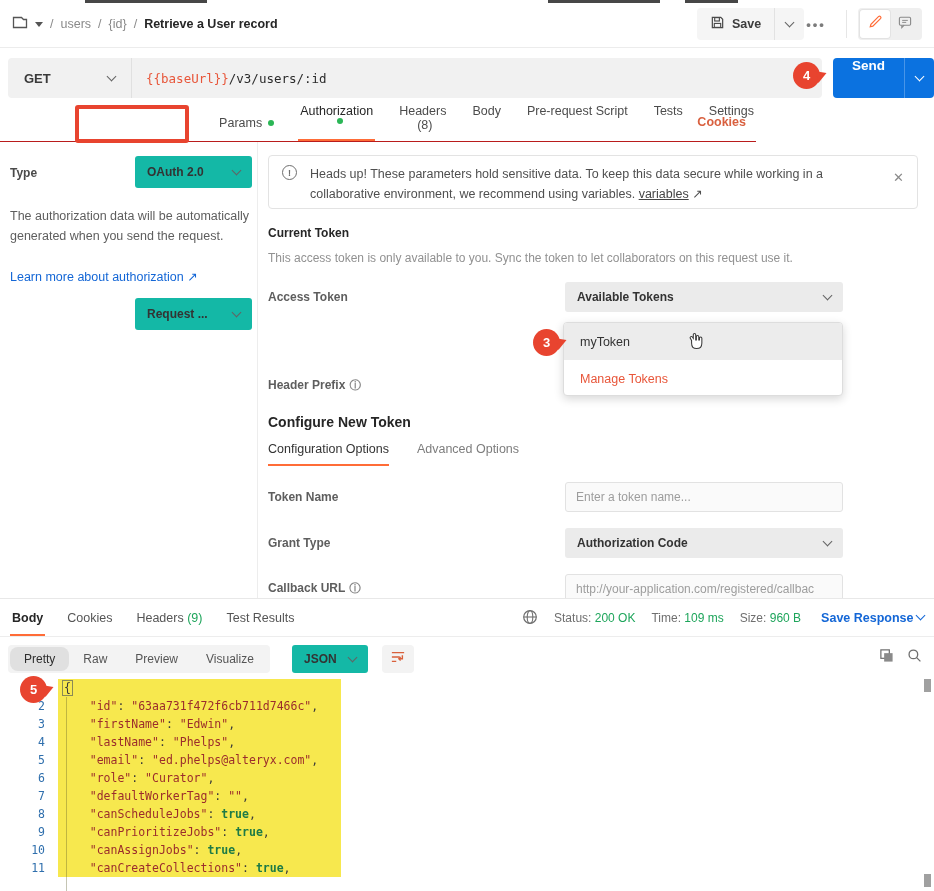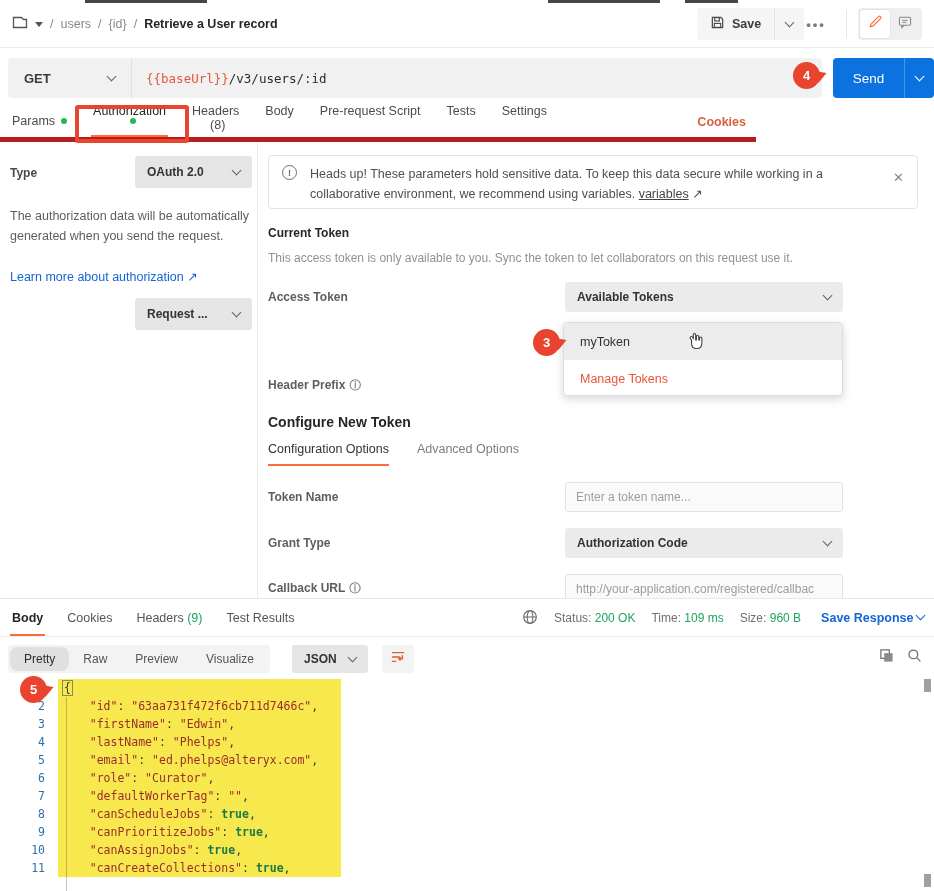--- a/index.html
+++ b/index.html
@@ -32,39 +32,39 @@
   .pane-half.active { background:#fff; box-shadow:0 0 0 1px #e3e3e3; }
 
   
   .reqbar { position:absolute; left:8px; top:58px; width:814px; height:40px; background:#f1f1f1; border-radius:4px; display:flex; align-items:center; }
   .method { width:124px; height:100%; display:flex; align-items:center; justify-content:space-between; padding:0 16px 0 16px;
             border-right:1px solid #e0e0e0; cursor:pointer; }
   .method .m { font-size:13px; font-weight:700; color:#3a3a3a; }
   .urlbox { flex:1; padding:0 14px; font-family:"DejaVu Sans Mono", monospace; font-size:12.5px; color:#2b2b2b; white-space:nowrap; overflow:hidden; cursor:text; }
   .urlbox .var { color:#e8563a; }
   .send-btn { position:absolute; left:833px; top:58px; width:101px; height:40px; background:#0b72e0; border-radius:4px; display:flex; cursor:pointer; }
-  .send-main { width:71px; display:flex; align-items:center; justify-content:center; color:#fff; font-size:13.5px; font-weight:400; }
+  .send-main { width:71px; display:flex; justify-content:center; color:#fff; font-size:13.5px; font-weight:700; }
   .send-split { flex:1; display:flex; align-items:center; justify-content:center; border-left:1px solid rgba(255,255,255,.25); }
 
   
-  .reqtabs { position:absolute; left:0; top:104px; width:756px; height:38px; border-bottom:5px solid #b91c1c; display:flex; align-items:center; font-size:12.5px; color:#4c4c4c; }
+  .reqtabs { position:absolute; left:0; top:104px; width:756px; height:38px; border-bottom:1px solid #b91c1c; display:flex; align-items:center; font-size:12.5px; color:#4c4c4c;justify-content:flex-end; }
   .rqtab { margin-left:10px; padding:0 2px; height:100%; display:flex; align-items:center; cursor:pointer; position:relative; white-space:nowrap; }
   .rqtab + .rqtab { margin-left:22px;flex-direction:column; }
   .rqtab.active { color:#262626; }
   .rqtab.active::after { content:""; position:absolute; left:0; right:0; bottom:0; height:2px; background:#ff6c37; }
   .rqtab .cnt { color:#4c4c4c; margin-left:4px; }
   .cookies-link { position:absolute; right:10px; top:11px; color:#d9603f; font-size:12.5px; font-weight:600; cursor:pointer; }
   .auth-hlbox { position:absolute; left:75px; top:105px; width:114px; height:38px; border:4px solid #e8442f; border-radius:3px; z-index:6; pointer-events:none; }
 
   
   .auth-wrap { position:absolute; left:0; top:142px; width:934px; height:456px; overflow:hidden; }
   .auth-left { position:absolute; left:0; top:0; width:258px; height:456px; border-right:1px solid #ededed; }
   .lbl { font-size:12px; color:#5e5e5e;font-weight:bold; }
   .lbl.b { font-weight:700; color:#4a4a4a; }
-  .sel { background:#e5e5e5; border-radius:3px; display:flex; align-items:center; justify-content:space-between; padding:0 12px; cursor:pointer; }
+  .sel { background:#14b8a6; border-radius:3px; display:flex; align-items:center; justify-content:space-between; padding:0 12px; cursor:pointer; }
   .sel .v { font-size:12px; font-weight:600; color:#333; }
   .type-label { position:absolute; left:10px; top:24px; }
   .type-sel { position:absolute; left:135px; top:14px; width:117px; height:32px; }
   .auth-desc { position:absolute; left:10px; top:64px; width:242px; font-size:12.5px; color:#5e5e5e; line-height:20px; }
   .learn-link { position:absolute; left:10px; top:127px; font-size:12.5px; color:#1366d6; cursor:pointer; }
   .addto-label { position:absolute; left:10px; top:158px; width:118px; line-height:17px; }
   .addto-sel { position:absolute; left:135px; top:156px; width:117px; height:32px; }
 
   .auth-main { position:absolute; left:258px; top:0; width:676px; height:456px; }
   .warnbox { position:absolute; left:10px; top:13px; width:650px; height:54px; border:1px solid #e3e3e3; border-radius:4px; display:flex; }

